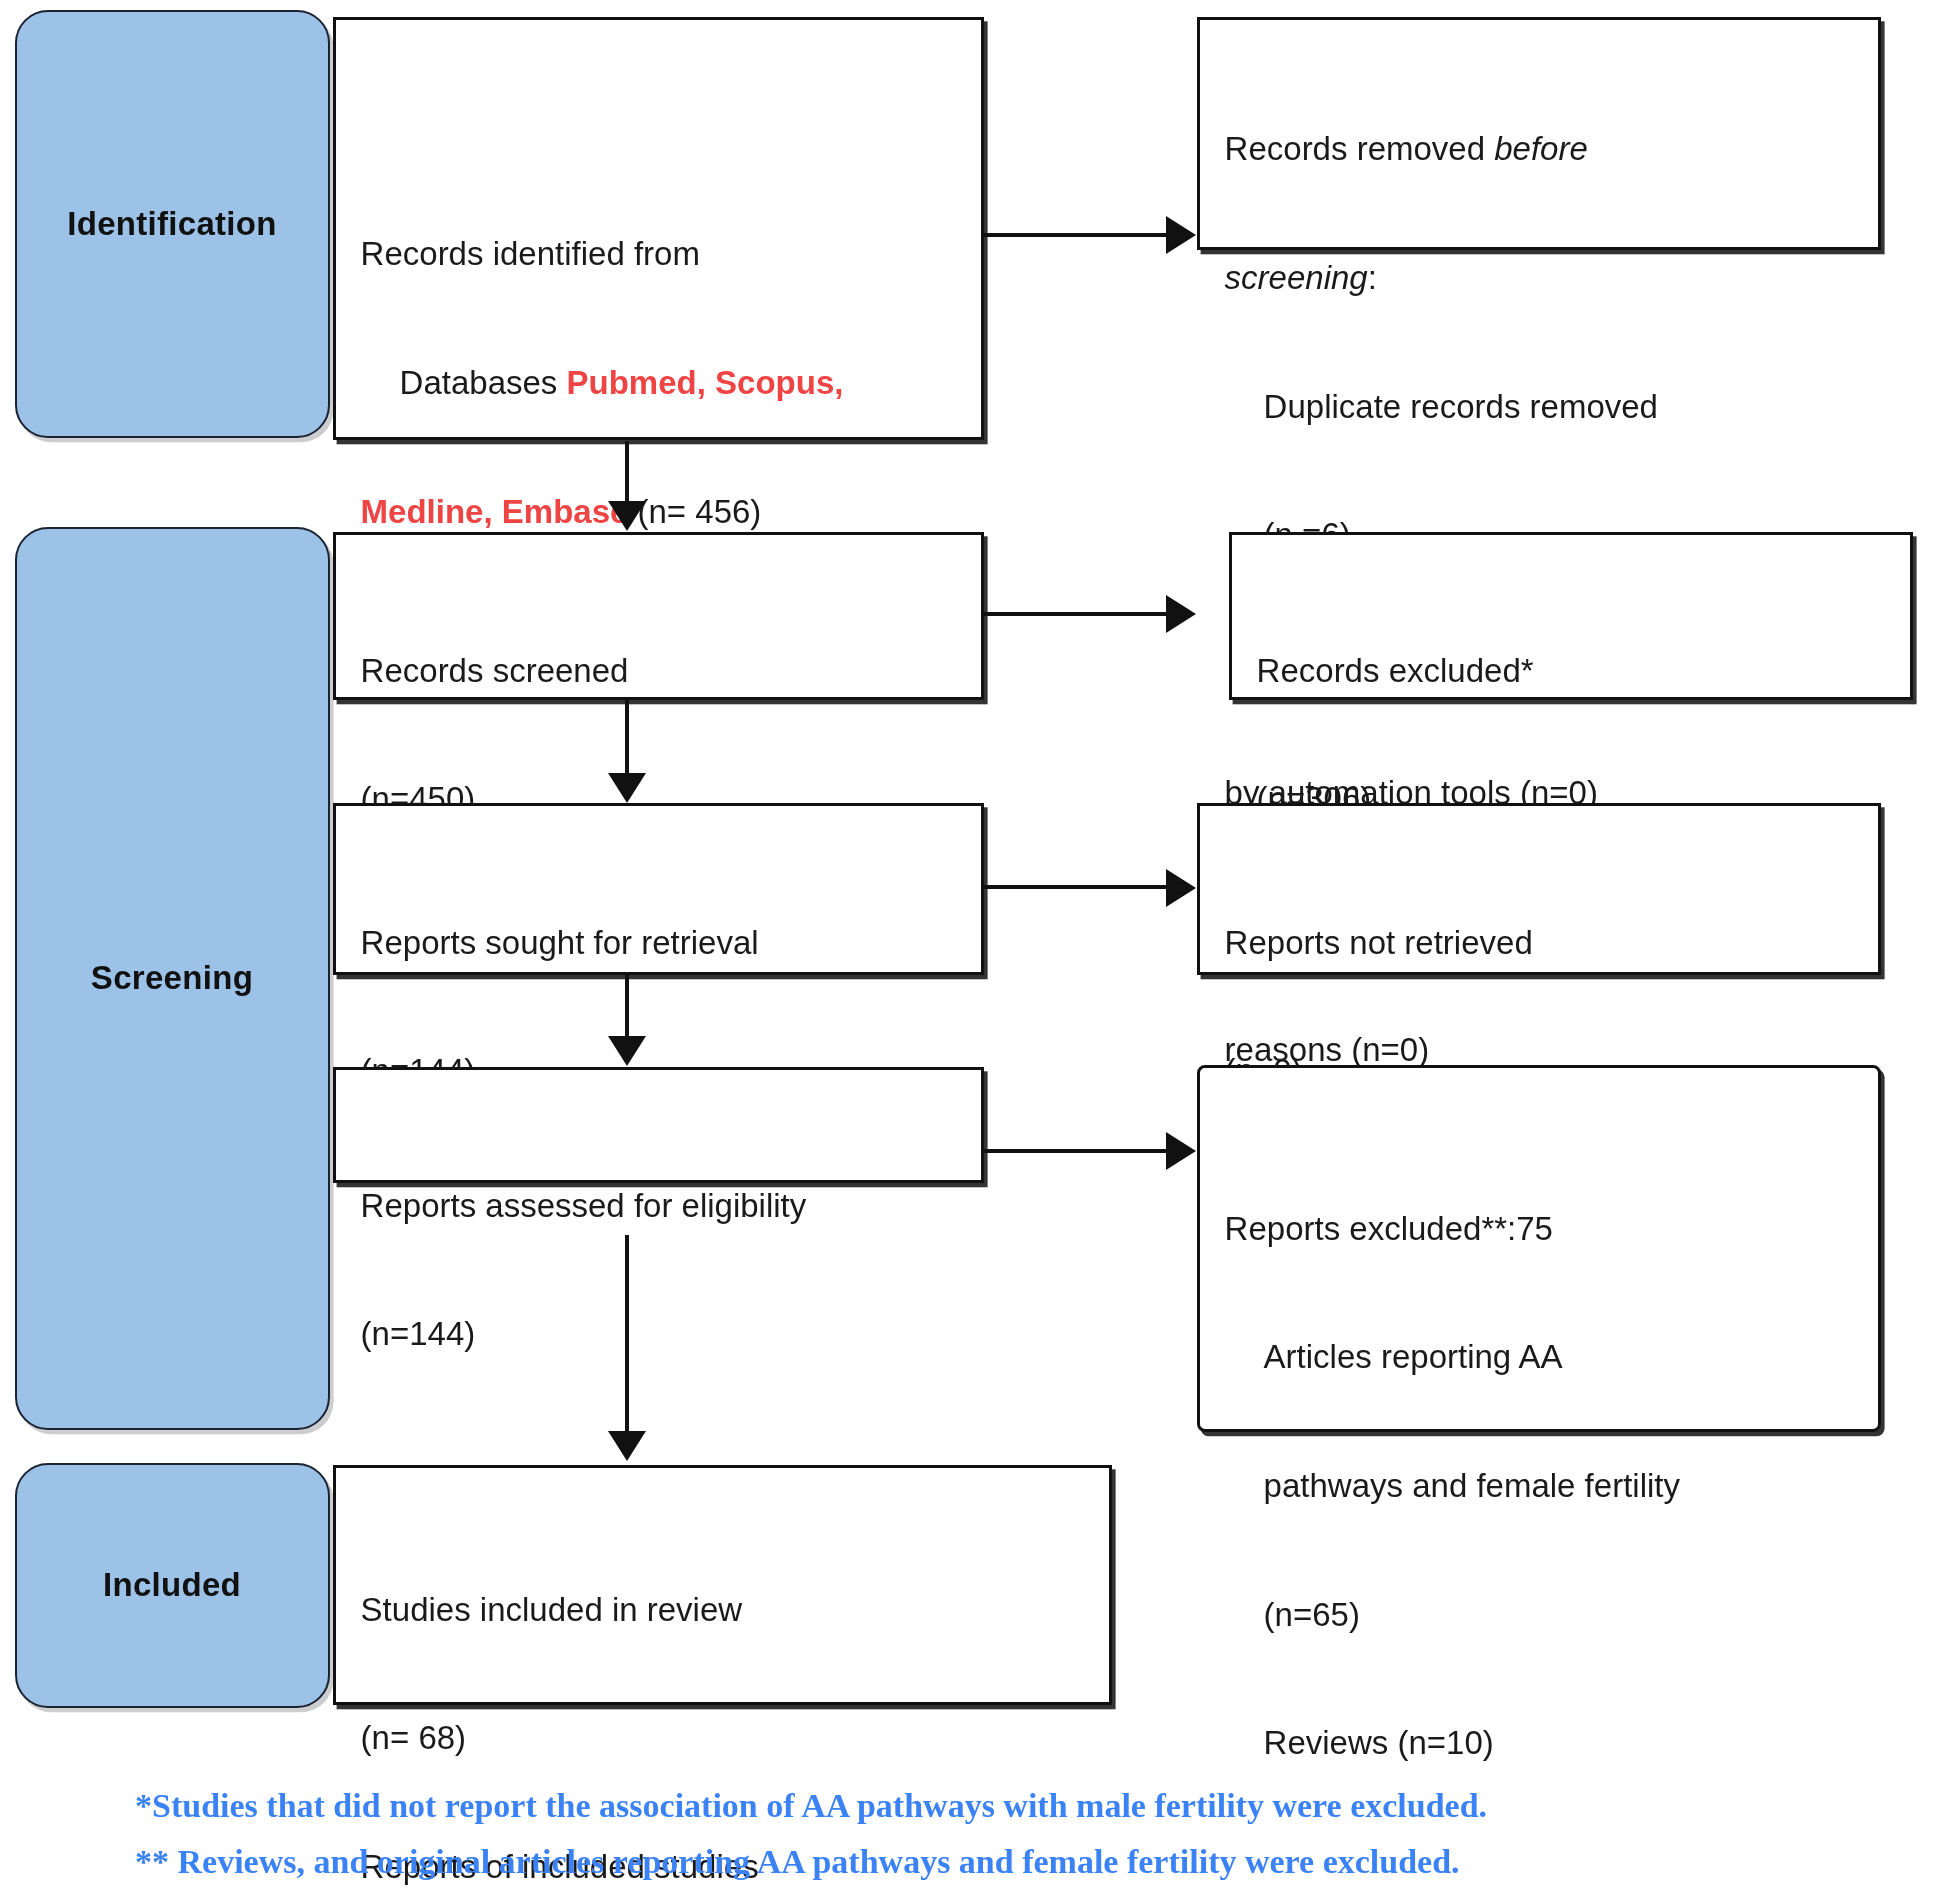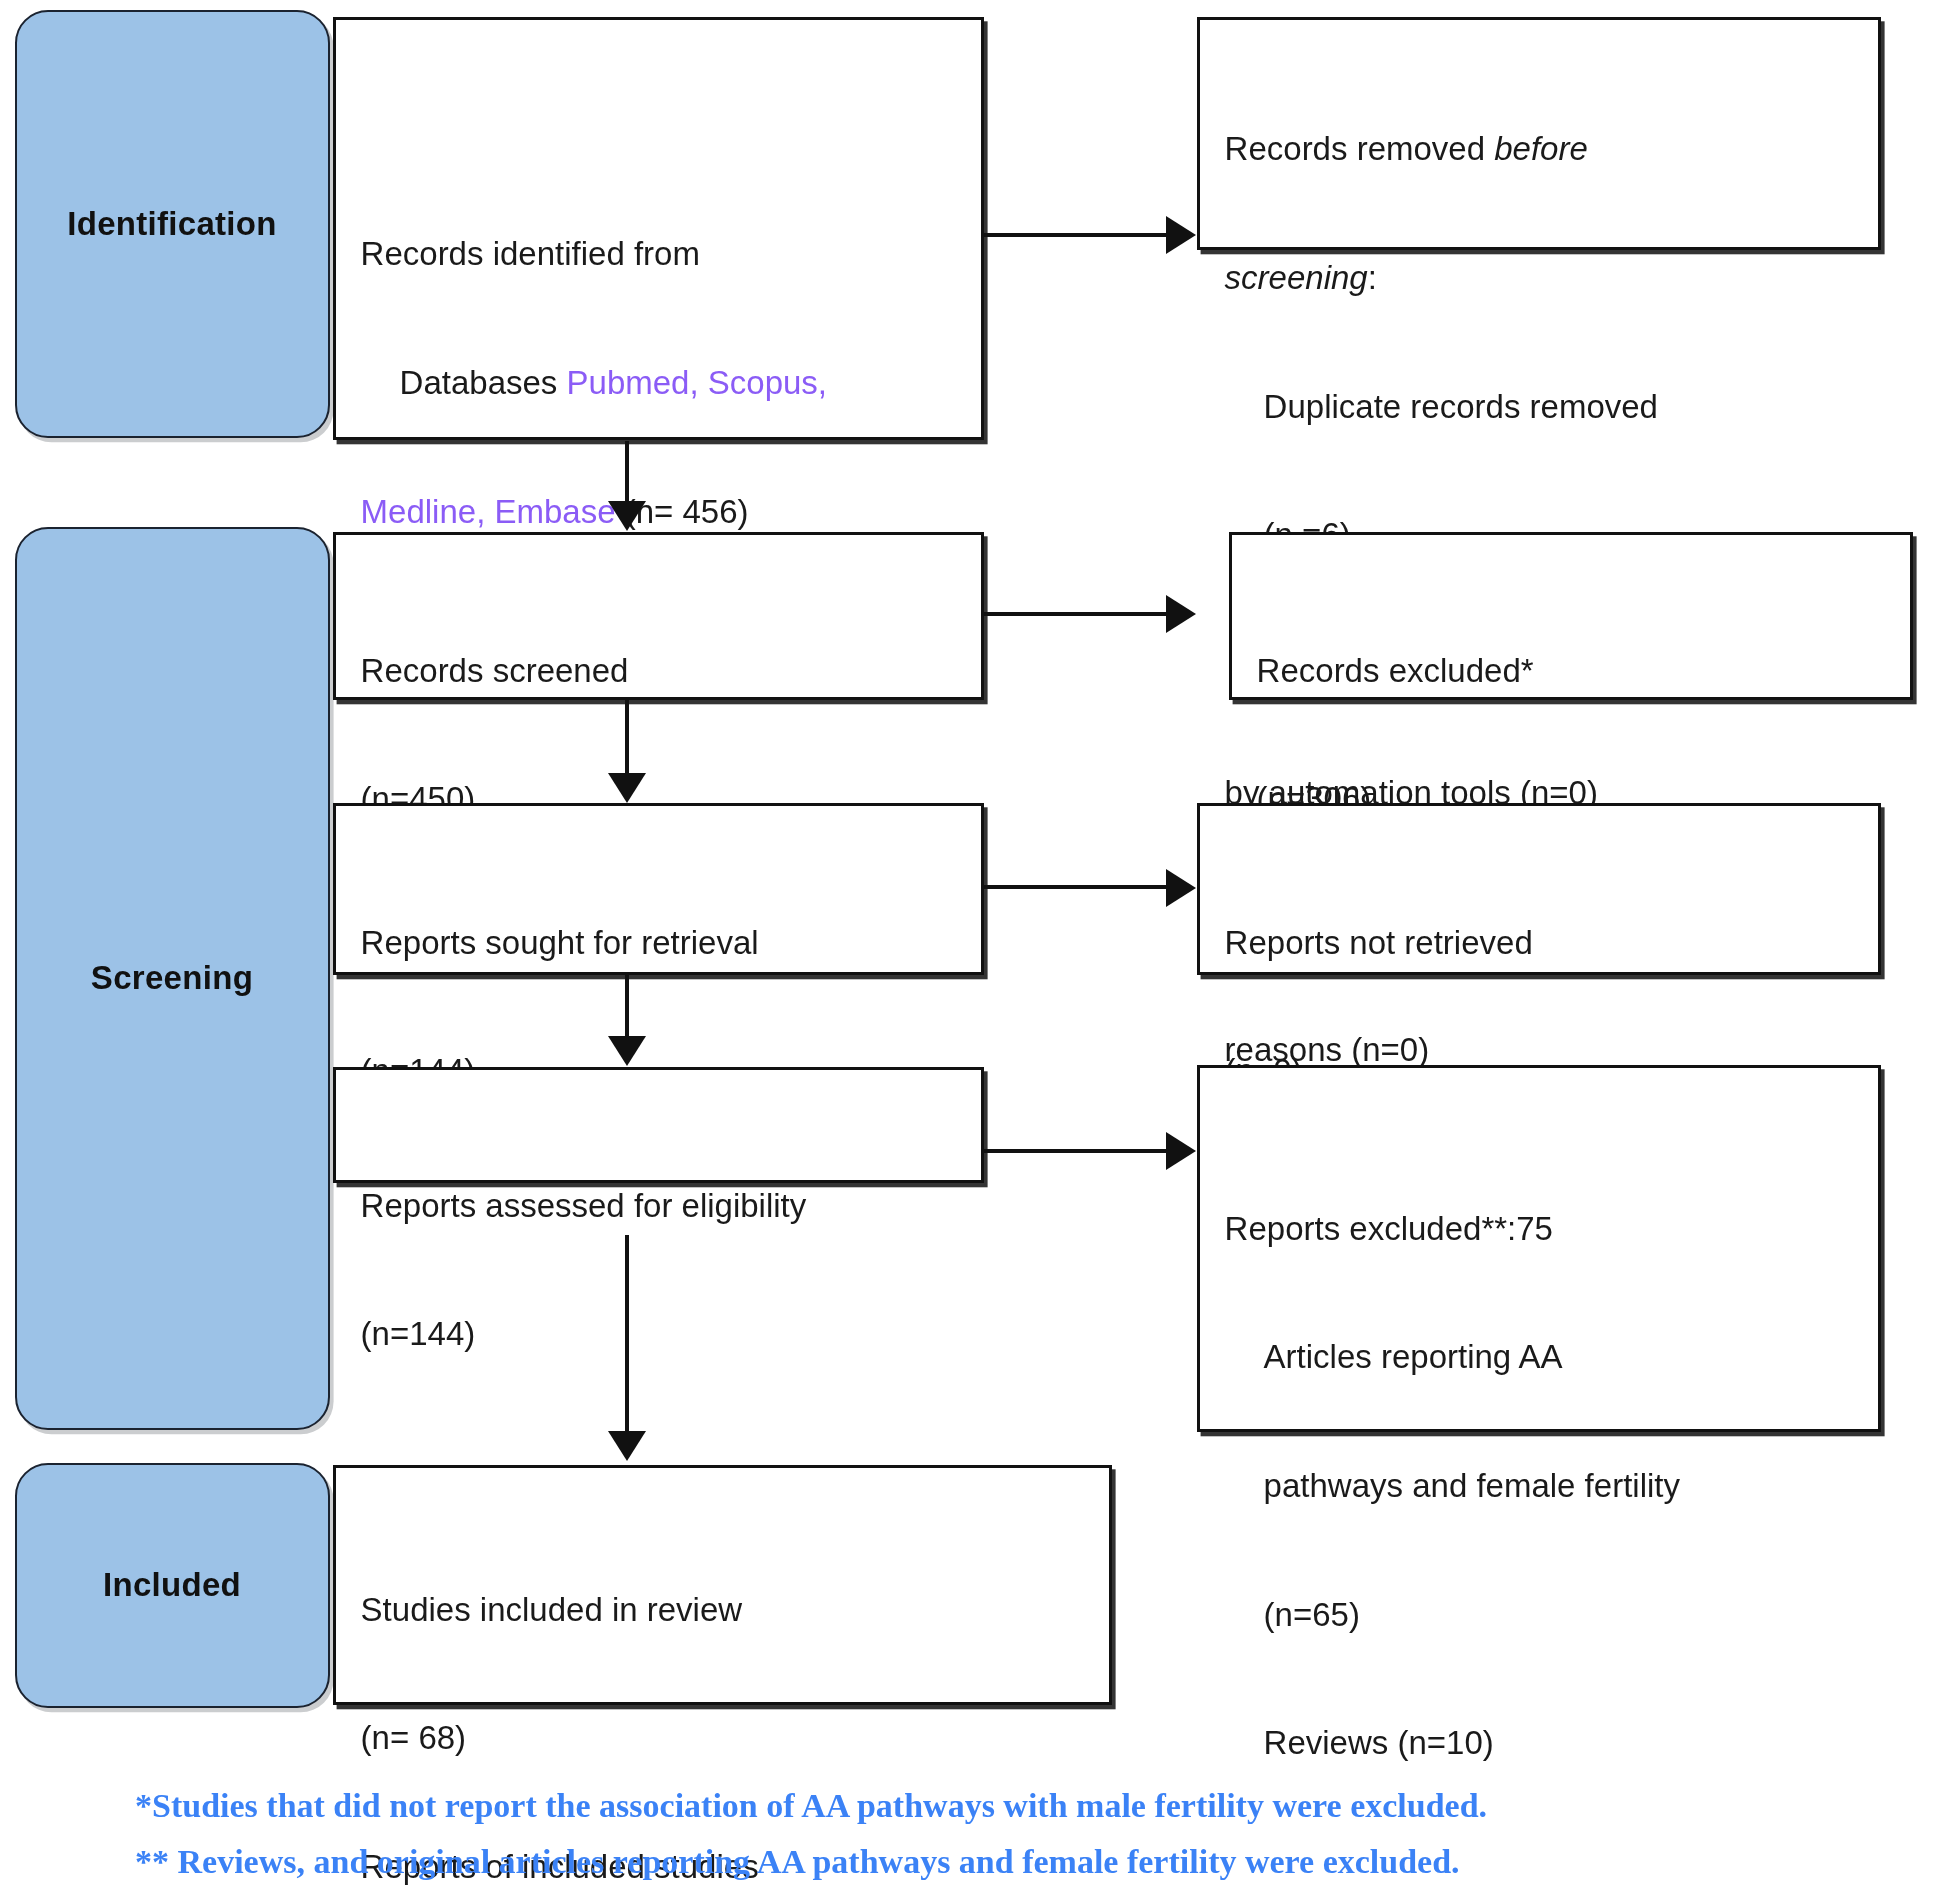--- a/index.html
+++ b/index.html
@@ -49,21 +49,21 @@
     position: absolute;
     left: 24.6px;
     right: 10px;
     font-size: 33px;
     line-height: 1.30;
     color: #1a1a1a;
     white-space: pre-wrap;
   }
   .indent { padding-left: 39px; }
   .ital   { font-style: italic; }
-  .red    { color: #8b5cf6; }
+  .red    { color: #ef4444; font-weight: bold; }
 
   
   .vline {
     position: absolute;
     width: 4.3px;
     background: #111111;
   }
   .hline {
     position: absolute;
     height: 4.3px;
@@ -168,21 +168,21 @@
   </div>
 </div>
 
 <div class="box" style="left:1197px; top:803px; width:684px; height:172px;">
   <div class="box-text" style="top:30px;">
     <div>Reports not retrieved</div>
     <div>(n=0)</div>
   </div>
 </div>
 
-<div class="box" style="left:1197px; top:1065px; width:684px; height:367px;">
+<div class="box" style="left:1197px; top:1065px; width:684px; height:367px;border-radius:8px;">
   <div class="box-text" style="top:54px;">
     <div>Reports excluded**:75</div>
     <div class="indent">Articles reporting AA</div>
     <div class="indent">pathways and female fertility</div>
     <div class="indent">(n=65)</div>
     <div class="indent">Reviews (n=10)</div>
   </div>
 </div>
 
 <div class="hline" style="left:984px; top:233px; width:187px;"></div>

